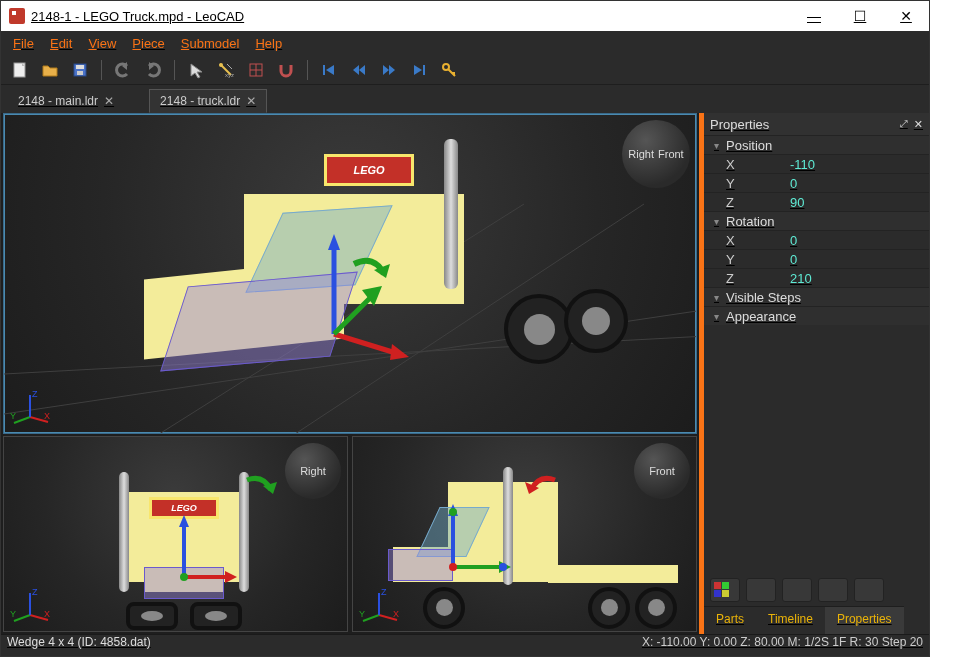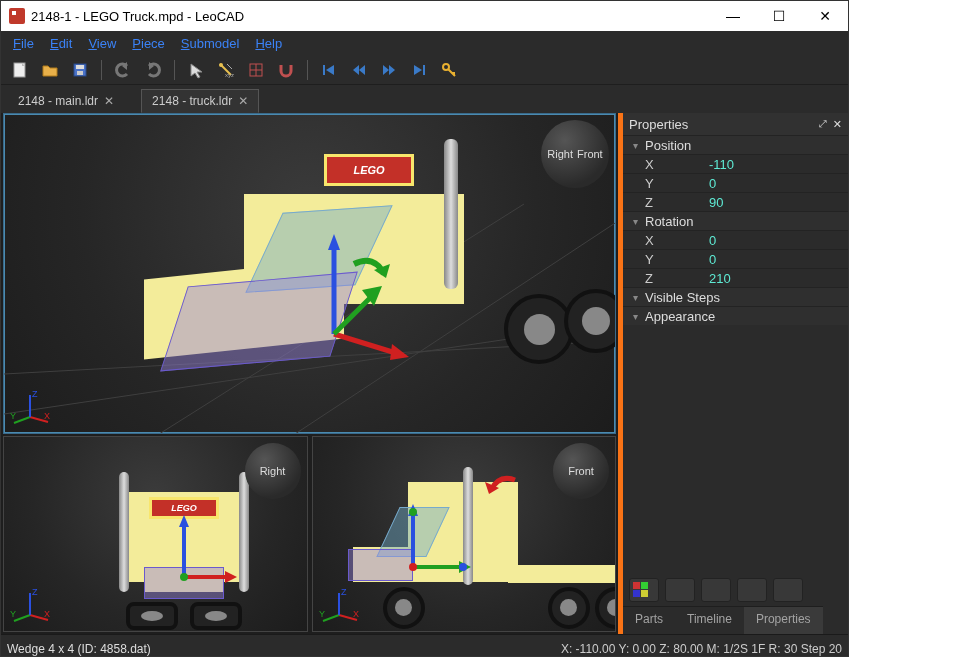--- a/index.html
+++ b/index.html
@@ -1,34 +1,34 @@
 <!DOCTYPE html>
 <html><head>
 <meta charset="utf-8">
 <style>
   * { box-sizing: border-box; margin: 0; padding: 0; font-family: "Segoe UI", Tahoma, sans-serif; }
   html, body { width: 975px; height: 657px; overflow: hidden; background: #fff; }
-  .window { width: 849px; height: 657px; border: 1px solid #333; display: flex; flex-direction: column; background: #2b2b2b; }
+  .window { width: 930px; height: 657px; border: 1px solid #333; display: flex; flex-direction: column; background: #2b2b2b; text-decoration: underline; }
   
   .titlebar { height: 30px; background: #fff; display: flex; align-items: center; padding-left: 8px; color: #000; }
   .titlebar .appicon { width: 16px; height: 16px; background: #c0392b; border-radius: 2px; margin-right: 6px; position: relative; }
   .titlebar .appicon::before { content:""; position:absolute; left:3px; top:3px; width:4px; height:4px; background:#fff; }
   .titlebar .title { font-size: 13px; flex: 0 0 auto; }
   .titlebar .spacer { flex: 1; }
   .titlebar .winbtn { width: 46px; height: 30px; display:flex; align-items:center; justify-content:center; font-size:14px; cursor:pointer; }
   
-  .menubar { height: 24px; background:#2b2b2b; display:flex; align-items:center; padding-left:4px; color:#3b82f6; font-size:13px; }
+  .menubar { height: 24px; background:#2b2b2b; display:flex; align-items:center; padding-left:4px; color:#f97316; font-size:13px; }
   .menubar .menuitem { padding: 2px 8px; cursor:pointer; }
   .menubar .menuitem span.u { text-decoration: underline; }
   
   .toolbar { height: 30px; background:#2b2b2b; display:flex; align-items:center; padding-left:6px; gap:4px; border-bottom:1px solid #1e1e1e;}
   .tbtn { width:26px; height:26px; display:flex; align-items:center; justify-content:center; cursor:pointer; border-radius:2px;}
   .tsep { width:1px; height:20px; background:#555; margin:0 4px;}
   
-  .tabbar { height:28px; background:#2b2b2b; display:flex; align-items:flex-end; padding-left:6px; gap:8px; }
+  .tabbar { height:28px; background:#2b2b2b; display:flex; align-items:flex-end; padding-left:6px; gap:16px; }
   .tab { height:24px; background:#2b2b2b; color:#ccc; font-size:12px; padding:4px 10px; display:flex; align-items:center; gap:6px; border:1px solid transparent; cursor:pointer; margin-right:8px;}
   .tab.active { background:#333333; border:1px solid #555; border-bottom:1px solid #333333; }
   .tab .tabclose { font-size:12px; color:#aaa; cursor:pointer;}
   
   .mainrow { flex:1; display:flex; min-height:0; }
   .viewcol { flex:1; display:flex; flex-direction:column; min-width:0; background:#1e1e1e;}
   .viewtop { flex: 1 1 62%; position:relative; border:1px solid #444; margin:0 2px 2px 2px; background:radial-gradient(circle at 50% 30%, #3b3b3b 0%, #262626 60%, #1c1c1c 100%); overflow:hidden;}
   .viewtop.active { border:1px solid #3a6a8a; box-shadow: inset 0 0 0 1px #4a8ab0;}
   .viewbot { flex: 1 1 38%; display:flex; gap:4px; margin:0 2px 2px 2px;}
   .viewpane { flex:1; position:relative; border:1px solid #444; background:radial-gradient(circle at 50% 30%, #3b3b3b 0%, #262626 60%, #1c1c1c 100%); overflow:hidden;}
@@ -46,24 +46,24 @@
   .props-header { height:22px; display:flex; align-items:center; justify-content:space-between; padding:0 6px; background:#313131;}
   .props-body { flex:1; overflow:auto; }
   .prow { display:flex; align-items:center; height:19px; padding-left:10px; border-top:1px solid #232323;}
   .prow.group { background:#2f2f2f; font-weight:500;}
   .prow .twist { width:12px; color:#888; font-size:10px;}
   .prow .klabel { width:60px; color:#ccc;}
   .prow .kval { flex:1; color:#5eead4; padding-left:4px;}
   .props-tools { height:32px; display:flex; align-items:center; gap:6px; padding:0 6px;}
   .colbtn { width:30px; height:24px; background:#383838; border:1px solid #222; border-radius:3px; cursor:pointer; position:relative;}
   .props-tabs { height:28px; display:flex; background:#2b2b2b;}
-  .ptab { flex: 0 0 auto; padding:5px 12px; font-size:12px; color:#a3a3a3; cursor:pointer; border-top:1px solid #1e1e1e;}
+  .ptab { flex: 0 0 auto; padding:5px 12px; font-size:12px; color:#eab308; cursor:pointer; border-top:1px solid #1e1e1e;}
   .ptab.active { background:#3a3a3a; }
   
-  .statusbar { height:22px; background:#2b2b2b; color:#ddd; font-size:12px; display:flex; align-items:flex-end; padding:0 6px; border-top:1px solid #1a1a1a;}
+  .statusbar { height:22px; background:#2b2b2b; color:#ddd; font-size:12px; display:flex; align-items:flex-start; padding:0 6px; border-top:1px solid #1a1a1a;}
   .statusbar .sleft { flex:1;}
   .statusbar .sright { flex:0 0 auto; color:#ccc;}
 </style>
 </head>
 <body>
 
 <div class="window">
 
   <div class="titlebar">
     <div class="appicon"></div>

